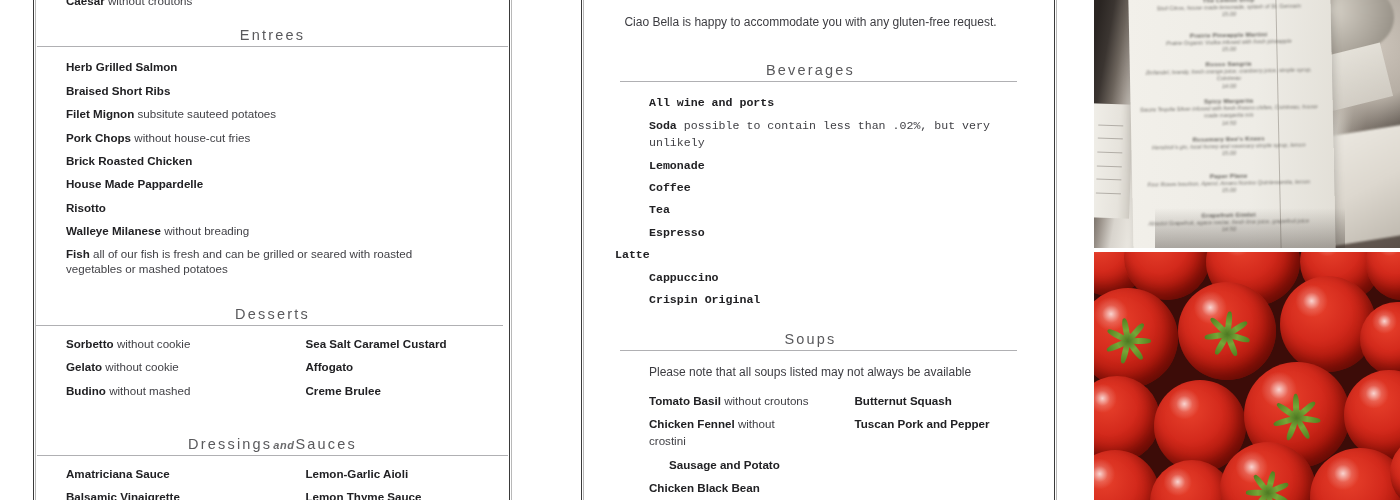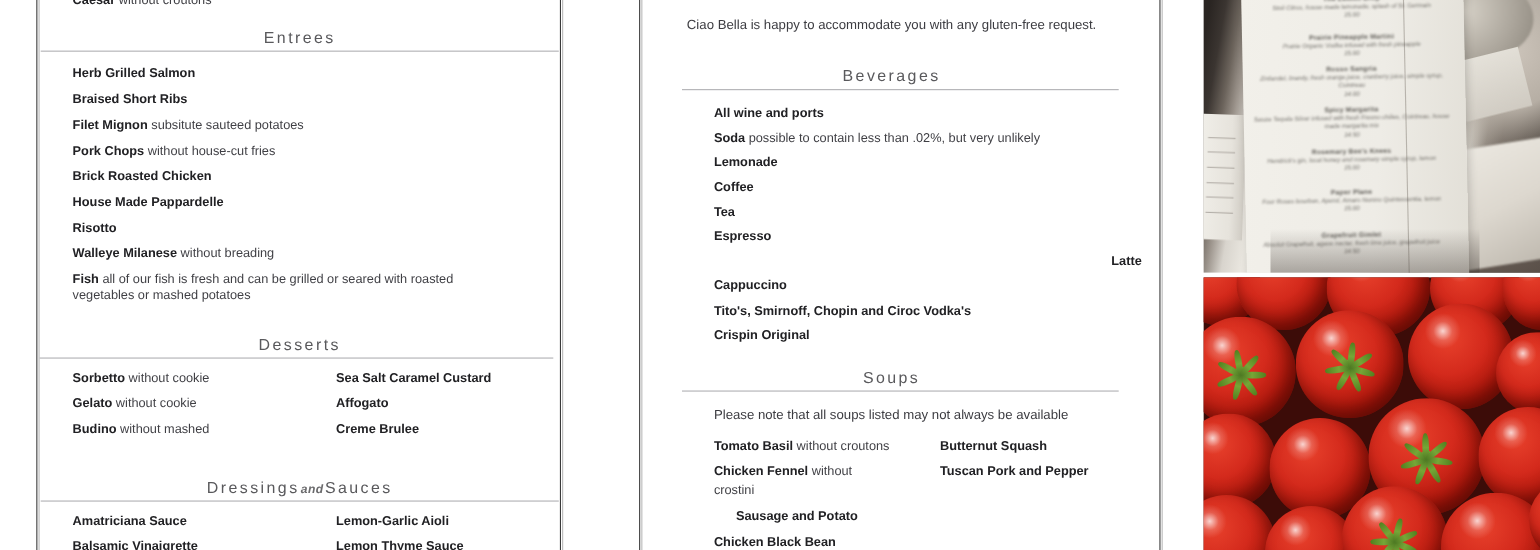--- a/index.html
+++ b/index.html
@@ -362,48 +362,45 @@
   </div>
 
   <div class="col" id="col-mid">
     <div class="inner-mid" style="position:relative; top:0;">
 
       <div class="note center" style="padding-top:14px;">Ciao Bella is happy to accommodate you with any gluten-free request.</div>
 
       <div class="section" style="margin-top:31px;">
         <div class="sec-head">Beverages</div>
         <div class="sec-rule" style="margin:0 21px 0 37px;"></div>
-        <div class="items" style="padding-top:12px;">
+        <div class="items" style="padding-top:12px;font-family:Liberation Mono, monospace;">
           <div class="item tight" style="padding-left:66px;">
             <span class="name">All wine and ports</span>
           </div>
           <div class="item tight" style="padding-left:66px;">
             <span class="name">Soda</span>
             <span class="desc">possible to contain less than .02%, but very unlikely</span>
           </div>
           <div class="item tight" style="padding-left:66px;">
             <span class="name">Lemonade</span>
           </div>
           <div class="item tight" style="padding-left:66px;">
             <span class="name">Coffee</span>
           </div>
           <div class="item tight" style="padding-left:66px;">
             <span class="name">Tea</span>
           </div>
           <div class="item tight" style="padding-left:66px;">
             <span class="name">Espresso</span>
           </div>
-          <div class="item tight" style="padding-left:48px;text-align:right;">
+          <div class="item tight" style="padding-left:32px;">
             <span class="name">Latte</span>
           </div>
           <div class="item tight" style="padding-left:66px;">
             <span class="name">Cappuccino</span>
-          </div>
-          <div class="item tight" style="padding-left:66px;">
-            <span class="name">Tito's, Smirnoff, Chopin and Ciroc Vodka's</span>
           </div>
           <div class="item tight" style="padding-left:66px;">
             <span class="name">Crispin Original</span>
           </div>
         </div>
       </div>
 
       <div class="section" style="margin-top:23px;">
         <div class="sec-head">Soups</div>
         <div class="sec-rule" style="margin:0 21px 0 37px;"></div>

